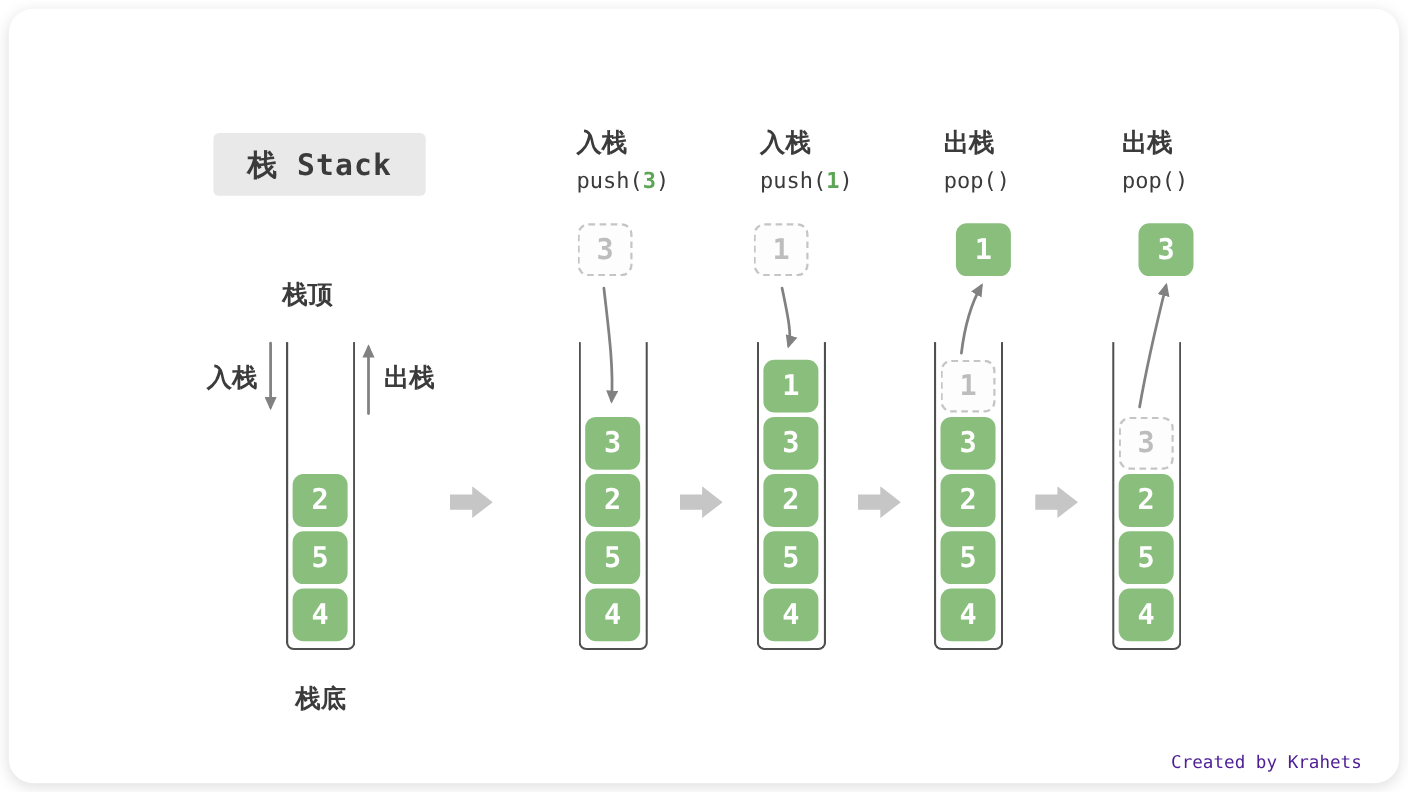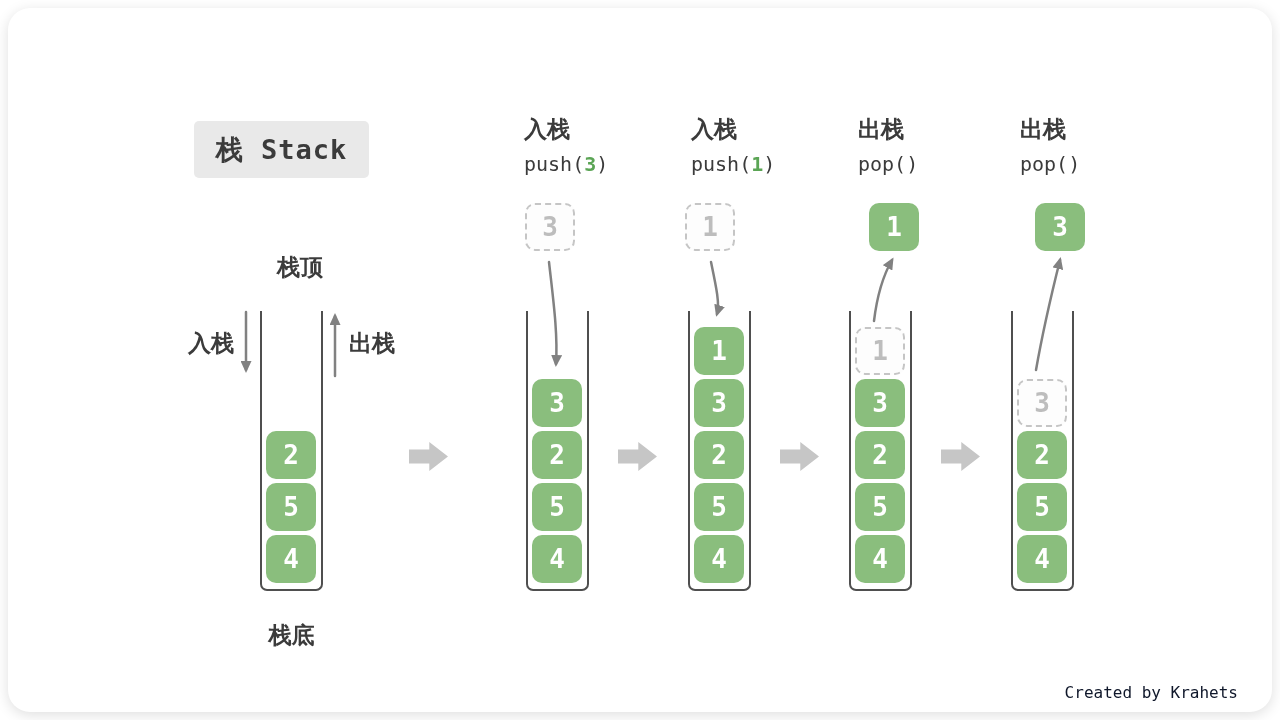--- a/index.html
+++ b/index.html
@@ -15,21 +15,21 @@
     position: absolute;
     left: 8px; top: 8px;
     width: 1264px; height: 704px;
     background: #ffffff;
     border-radius: 22px;
     box-shadow: 0 3px 14px rgba(0,0,0,0.13);
   }
   .title-box {
     position: absolute;
     left: 186px; top: 113px;
-    width: 175px; height: 57px;
+    width: 193px; height: 57px;
     background: var(--title_bg, #e9e9e9);
     border-radius: 5px;
     display: flex; align-items: center; justify-content: center;
     font-family: "DejaVu Sans Mono", "DejaVu Sans", monospace;
     font-size: 27px; font-weight: bold;
     color: var(--text_dark, #3b3b3b);
     letter-spacing: 1px;
   }
   .zh-label {
     position: absolute;
@@ -93,31 +93,31 @@
     position: absolute;
     left: 0; top: 0;
     pointer-events: none;
   }
   .footer-credit {
     position: absolute;
     top: 675px;
     right: 34px;
     font-family: "DejaVu Sans Mono", monospace;
     font-size: 16px;
-    color: #0f172a;
+    color: #4c1d95;
   }
 </style>
 </head>
 <body>
 
 <div class="card">
 
   <div class="title-box">栈 Stack</div>
 
-  <div class="zh-label" style="left:252px; top:244px; width:63px; text-align:right;font-family:Liberation Serif, serif;">栈顶</div>
+  <div class="zh-label" style="left:240px; top:244px; width:63px; text-align:center;font-family:Liberation Serif, serif;">栈顶</div>
 
   <div class="zh-label" style="left:252px; top:612px; width:63px; text-align:center;">栈底</div>
 
   <div class="zh-label" style="left:180px; top:320px;">入栈</div>
 
   <div class="zh-label" style="left:341px; top:320px;">出栈</div>
 
   <div id="stacks-root">
       <div class="stack-container" style="left: 252px;"></div>
       <div class="cell solid" style="left: 258px; top: 423px;">2</div>

